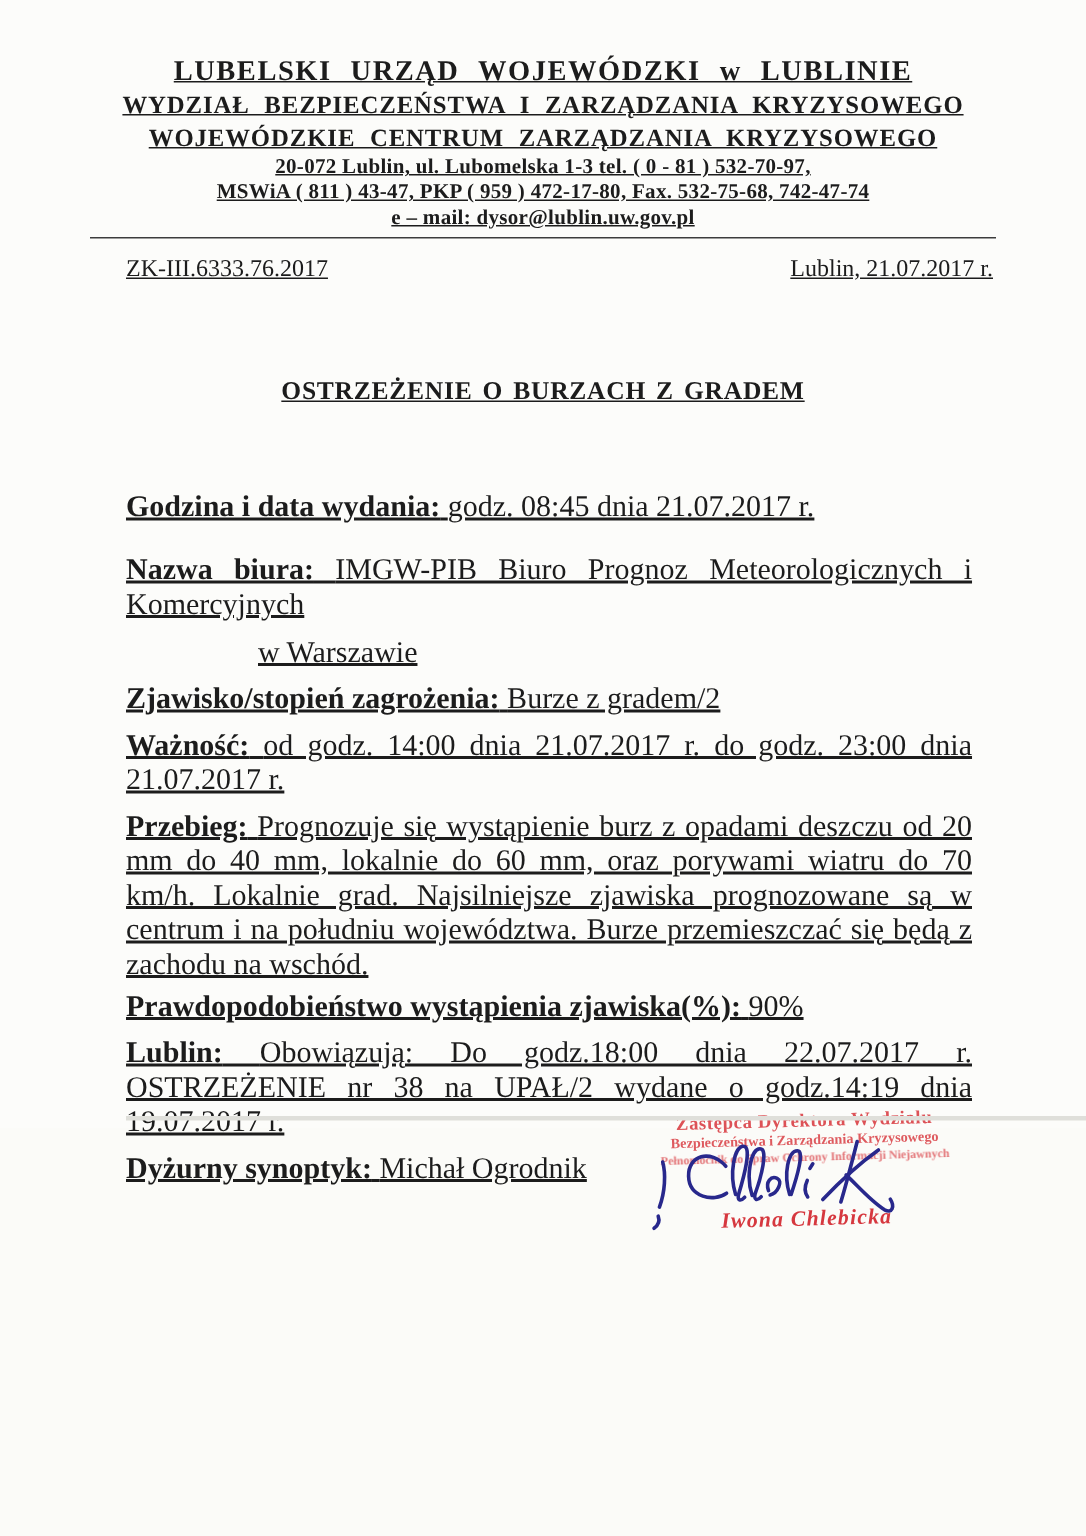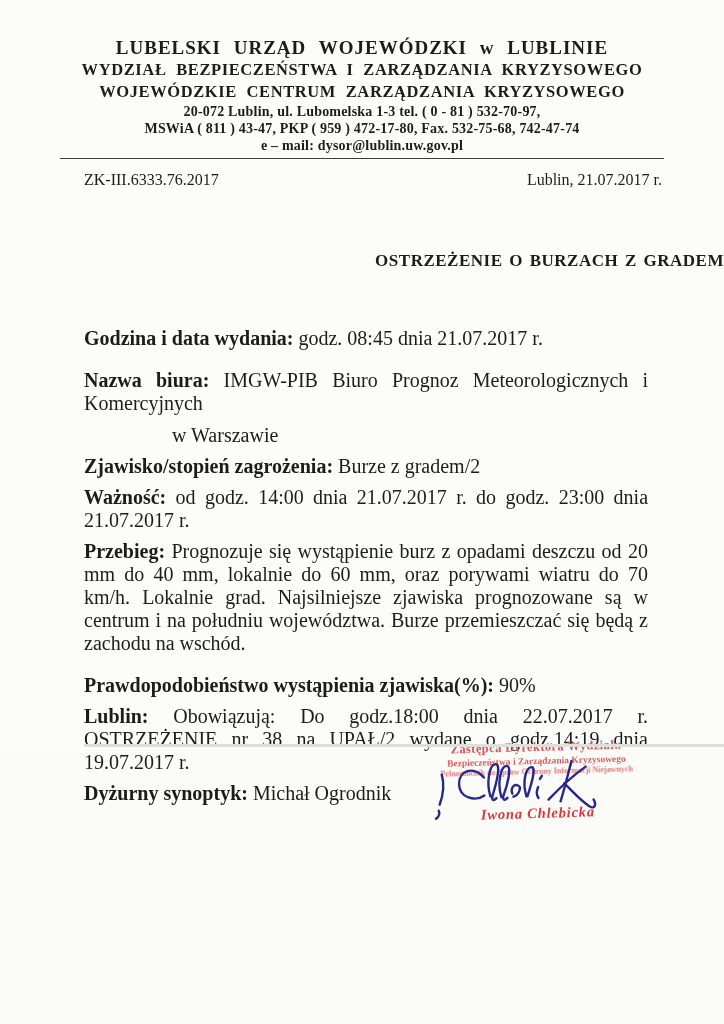--- a/index.html
+++ b/index.html
@@ -7,20 +7,21 @@
     width: 724px; height: 1024px;
     background: #fbfbf8;
     font-family: "Liberation Serif", "DejaVu Serif", serif;
     color: #1c1c1c;
     overflow: hidden;
   }
   .page {
     position: relative;
     width: 724px; height: 752px;
     background: #fcfcfa;
+    text-decoration: underline;
   }
 
   
   .doc-header { padding-top: 36px; text-align: center; }
   .hdr-1 {
     font-size: 19px; font-weight: bold;
     letter-spacing: 1px; word-spacing: 7px;
     line-height: 23px;
   }
   .hdr-2, .hdr-3 {
@@ -40,36 +41,36 @@
 
   
   .ref-row {
     display: flex; justify-content: space-between;
     padding: 11px 62px 0 84px;
     font-size: 16px; line-height: 20px; align-items: flex-end;
   }
 
   
   .doc-title {
-    text-align: right;
+    text-align: center;
     margin-top: 61px;
     font-size: 17px; font-weight: bold;
     letter-spacing: 0.5px; word-spacing: 2px;
   }
 
   
   .doc-body {
     padding: 56px 76px 0 84px;
     font-size: 20px;
     text-align: justify;
     line-height: 23px;
   }
   .doc-body p { margin: 0 0 8px 0; }
   .doc-body p.gap-lg { margin-bottom: 19px; }
-  .doc-body p.gap-sm { margin-bottom: 19px; }
+  .doc-body p.gap-sm { margin-bottom: 5px; }
   .lbl { font-weight: bold; }
   .cont-line {
     display: block;
     padding-left: 88px;
     margin-top: 9px;
   }
   .synoptyk { margin-top: 9px; }
 
   
   .stamp {

